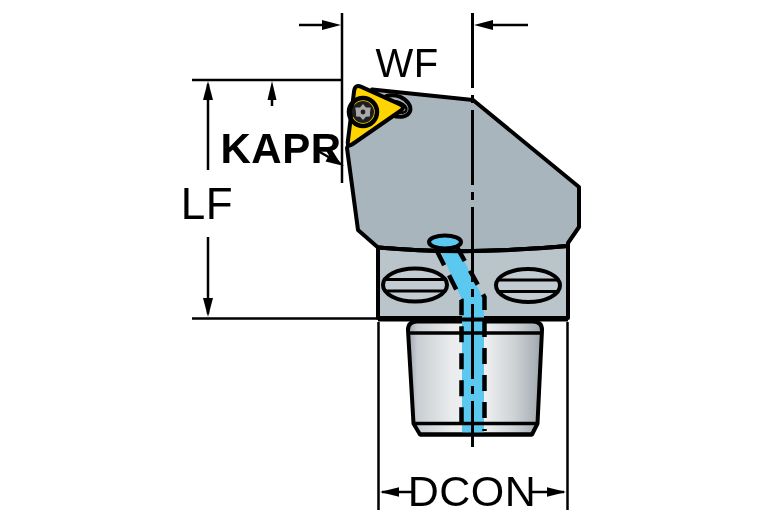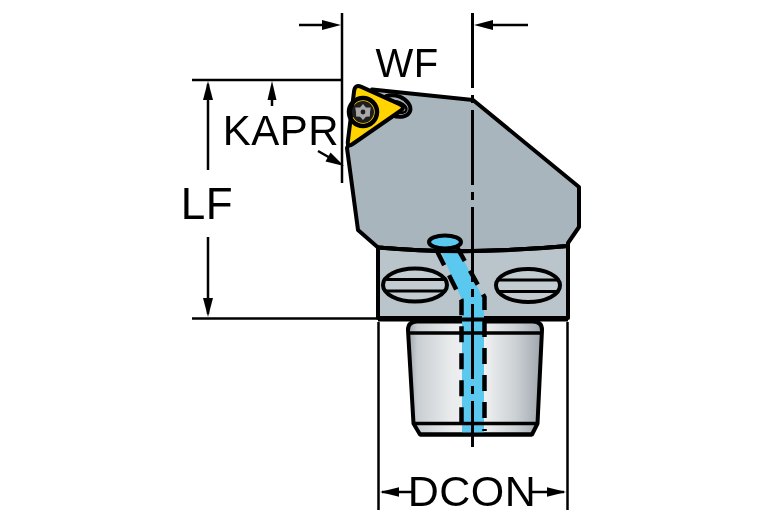--- a/index.html
+++ b/index.html
@@ -13,21 +13,21 @@
   #drawing{position:absolute;left:0;top:0;}
   .dim-label{
     position:absolute;
     transform:translate(-50%,-50%);
     color:#000;
     white-space:nowrap;
     line-height:1;
     letter-spacing:0.5px;
   }
   .lbl-wf{left:407px;top:23px;font-size:40px;margin-top:40px;}
-  .lbl-kapr{left:281px;top:131px;font-size:42px;}
+  .lbl-kapr{left:281px;top:149px;font-size:42px;font-weight:bold;}
   .lbl-lf{left:207px;top:204px;font-size:44px;}
   .lbl-dcon{left:472px;top:491px;font-size:43px;}
 </style>
 </head>
 <body>
 
 <div id="stage">
 
   <svg id="drawing" width="767" height="523" viewBox="0 0 767 523" xmlns="http://www.w3.org/2000/svg">
 

